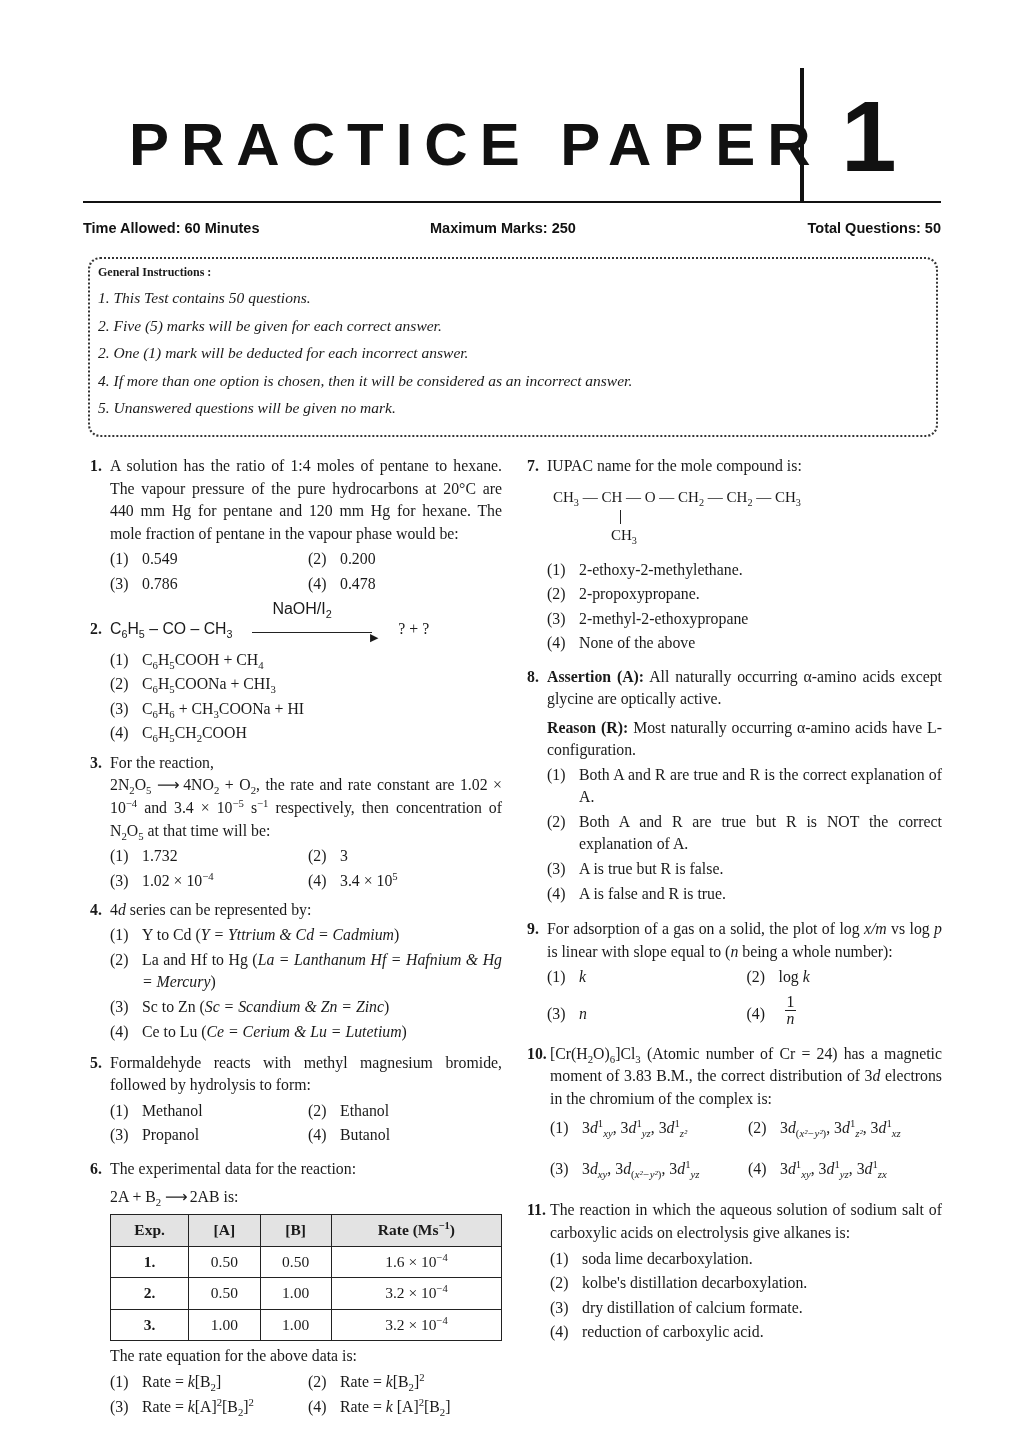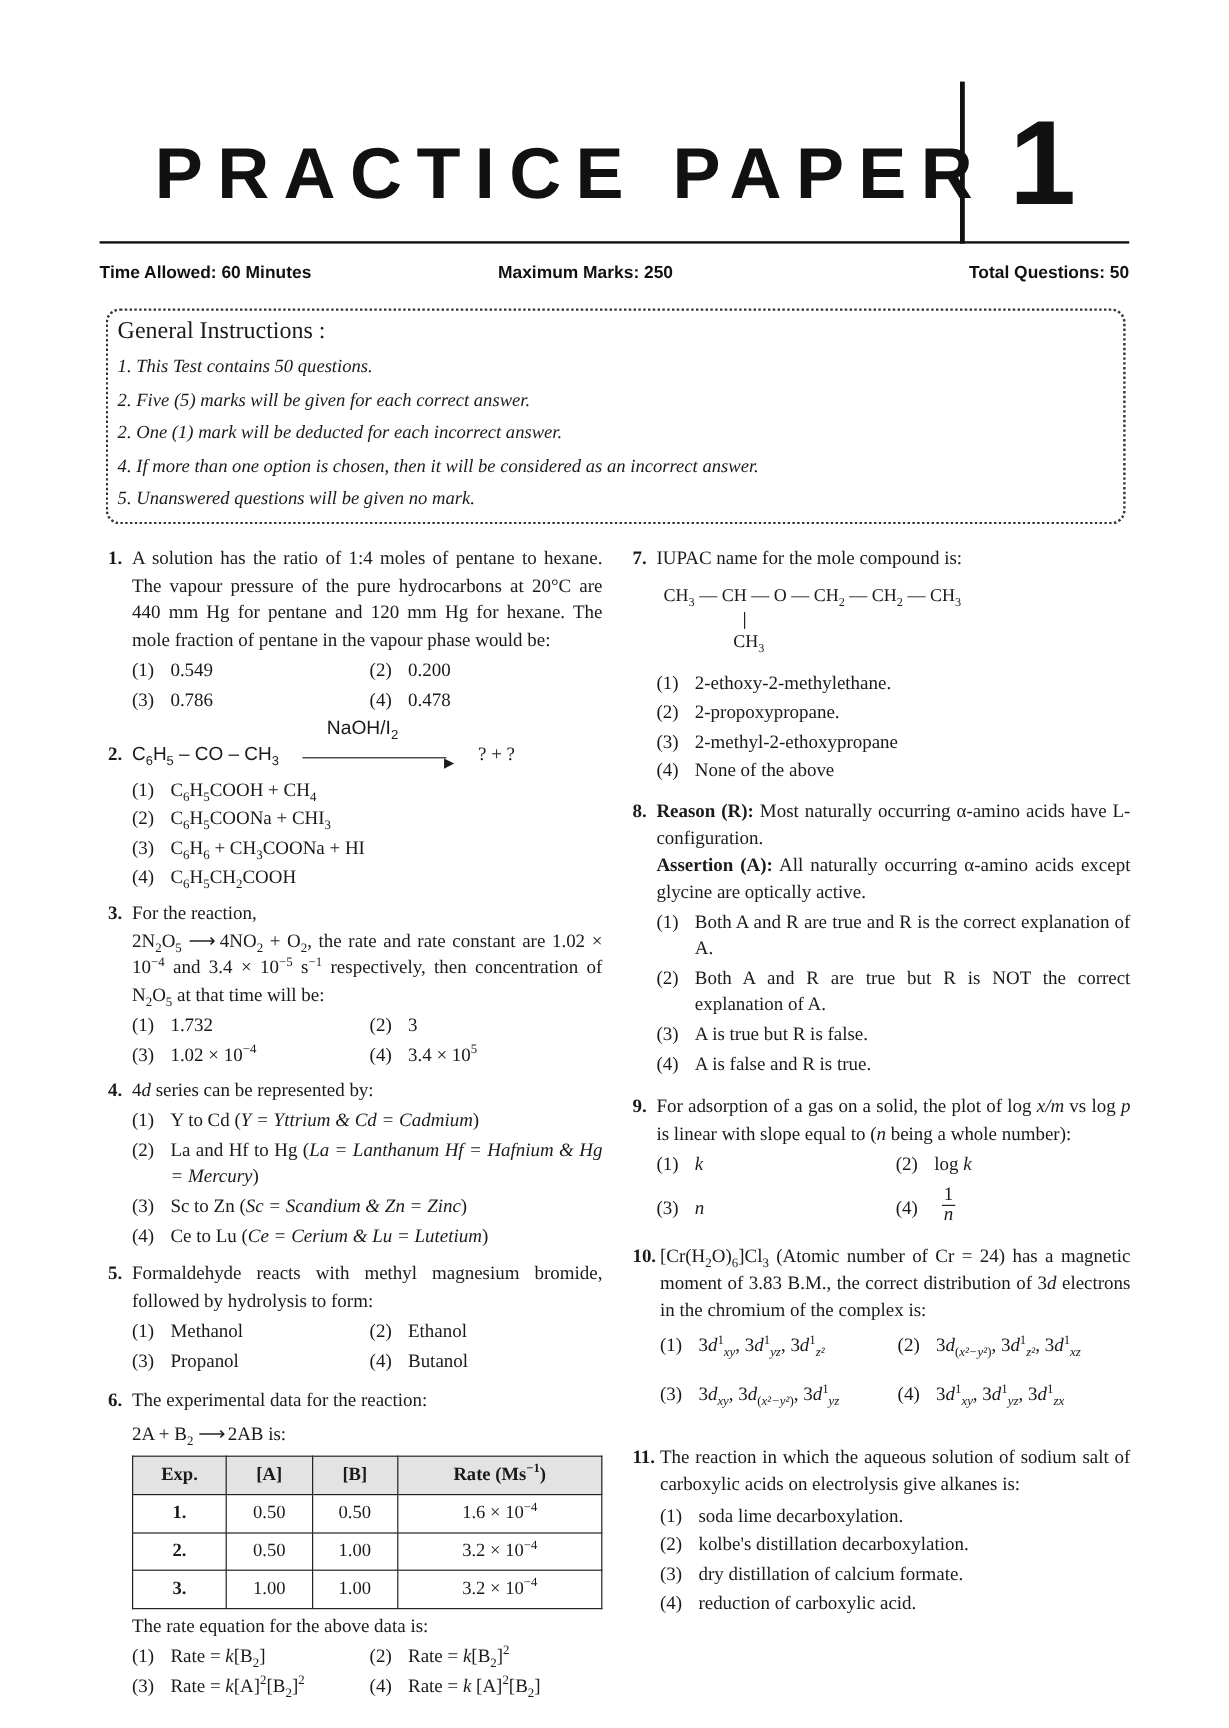--- a/index.html
+++ b/index.html
@@ -7,25 +7,25 @@
   body { position: relative; font-family: "Liberation Serif", serif; color: #1a1a1a; overflow: hidden; }
 
   .header { position: absolute; left: 83px; top: 68px; width: 858px; height: 135px; }
   .title { position: absolute; left: 46px; top: 42px; font-family: "Liberation Sans", sans-serif; font-weight: bold; font-size: 60px; letter-spacing: 12px; color: #111; }
   .vrule { position: absolute; left: 717px; top: 0; width: 4px; height: 135px; background: #111; }
   .paper-num { position: absolute; left: 758px; top: 18px; font-family: "Liberation Sans", sans-serif; font-weight: bold; font-size: 100px; color: #111; line-height: 1; }
   .hrule { position: absolute; left: 0; top: 133px; width: 858px; height: 2px; background: #111; }
 
   .meta { position: absolute; top: 220px; font-family: "Liberation Sans", sans-serif; font-weight: bold; font-size: 14.5px; color: #111; }
   .meta-time { left: 83px; }
-  .meta-marks { left: 415px; }
+  .meta-marks { left: 430px; }
   .meta-total { right: 83px; }
 
   .instr-box { position: absolute; left: 88px; top: 257px; width: 850px; height: 180px; border: 2px dotted #333; border-radius: 12px; padding: 6px 8px; }
-  .instr-title { font-weight: normal; font-size: 20px; margin-bottom: 6px; }
+  .instr-title { font-weight: bold; font-size: 12px; margin-bottom: 6px; }
   .instr-item { font-style: italic; font-size: 15.5px; height: 27.5px; line-height: 24px; }
 
   .col { position: absolute; top: 455px; font-size: 15.8px; line-height: 22.6px; }
   .col-left { left: 90px; width: 412px; }
   .col-right { left: 527px; width: 415px; }
 
   .q { position: relative; padding-left: 20px; margin-bottom: 6px; text-align: justify; }
   .q .qn { position: absolute; left: 0; top: 0; font-weight: bold; }
   .col-right .q.wide { padding-left: 23px; }
   .opts { display: grid; grid-template-columns: 1fr 1fr; column-gap: 4px; margin-top: 2px; }
@@ -204,22 +204,22 @@
     <div class="opts single">
       <div class="opt"><span class="on">(1)</span><span>2-ethoxy-2-methylethane.</span></div>
       <div class="opt"><span class="on">(2)</span><span>2-propoxypropane.</span></div>
       <div class="opt"><span class="on">(3)</span><span>2-methyl-2-ethoxypropane</span></div>
       <div class="opt"><span class="on">(4)</span><span>None of the above</span></div>
     </div>
   </div>
 
   <div class="q" style="margin-top:10px;">
     <span class="qn">8.</span>
+    <div><b>Assertion (A):</b> <span>All naturally occurring α-amino acids except glycine are optically active.</span></div>
     <div style="margin-top:6px;"><b>Reason (R):</b> <span>Most naturally occurring α-amino acids have L-configuration.</span></div>
-    <div><b>Assertion (A):</b> <span>All naturally occurring α-amino acids except glycine are optically active.</span></div>
     <div class="opts single">
       <div class="opt wrap"><span class="on">(1)</span><span>Both A and R are true and R is the correct explanation of A.</span></div>
       <div class="opt wrap"><span class="on">(2)</span><span>Both A and R are true but R is NOT the correct explanation of A.</span></div>
       <div class="opt wrap"><span class="on">(3)</span><span>A is true but R is false.</span></div>
       <div class="opt wrap"><span class="on">(4)</span><span>A is false and R is true.</span></div>
     </div>
   </div>
 
   <div class="q" style="margin-top:10px;">
     <span class="qn">9.</span>
@@ -236,21 +236,21 @@
     <span class="qn">10.</span>
     <div>[Cr(H<sub>2</sub>O)<sub>6</sub>]Cl<sub>3</sub> (Atomic number of Cr = 24) has a magnetic moment of 3.83 B.M., the correct distribution of 3<i>d</i> electrons in the chromium of the complex is:</div>
     <div class="opts" style="margin-top:6px; row-gap:16px;">
       <div class="opt"><span class="on">(1)</span><span class="dorb">3<i>d</i><sup>1</sup><sub><i>xy</i></sub>, 3<i>d</i><sup>1</sup><sub><i>yz</i></sub>, 3<i>d</i><sup>1</sup><sub><i>z²</i></sub></span></div>
       <div class="opt"><span class="on">(2)</span><span class="dorb">3<i>d</i><sub>(<i>x²−y²</i>)</sub>, 3<i>d</i><sup>1</sup><sub><i>z²</i></sub>, 3<i>d</i><sup>1</sup><sub><i>xz</i></sub></span></div>
       <div class="opt"><span class="on">(3)</span><span class="dorb">3<i>d</i><sub><i>xy</i></sub>, 3<i>d</i><sub>(<i>x²−y²</i>)</sub>, 3<i>d</i><sup>1</sup><sub><i>yz</i></sub></span></div>
       <div class="opt"><span class="on">(4)</span><span class="dorb">3<i>d</i><sup>1</sup><sub><i>xy</i></sub>, 3<i>d</i><sup>1</sup><sub><i>yz</i></sub>, 3<i>d</i><sup>1</sup><sub><i>zx</i></sub></span></div>
     </div>
   </div>
 
-  <div class="q wide" style="margin-top:29px;">
+  <div class="q wide" style="margin-top:18px;">
     <span class="qn">11.</span>
     <div>The reaction in which the aqueous solution of sodium salt of carboxylic acids on electrolysis give alkanes is:</div>
     <div class="opts single">
       <div class="opt"><span class="on">(1)</span><span>soda lime decarboxylation.</span></div>
       <div class="opt"><span class="on">(2)</span><span>kolbe's distillation decarboxylation.</span></div>
       <div class="opt"><span class="on">(3)</span><span>dry distillation of calcium formate.</span></div>
       <div class="opt"><span class="on">(4)</span><span>reduction of carboxylic acid.</span></div>
     </div>
   </div>
 </div>

